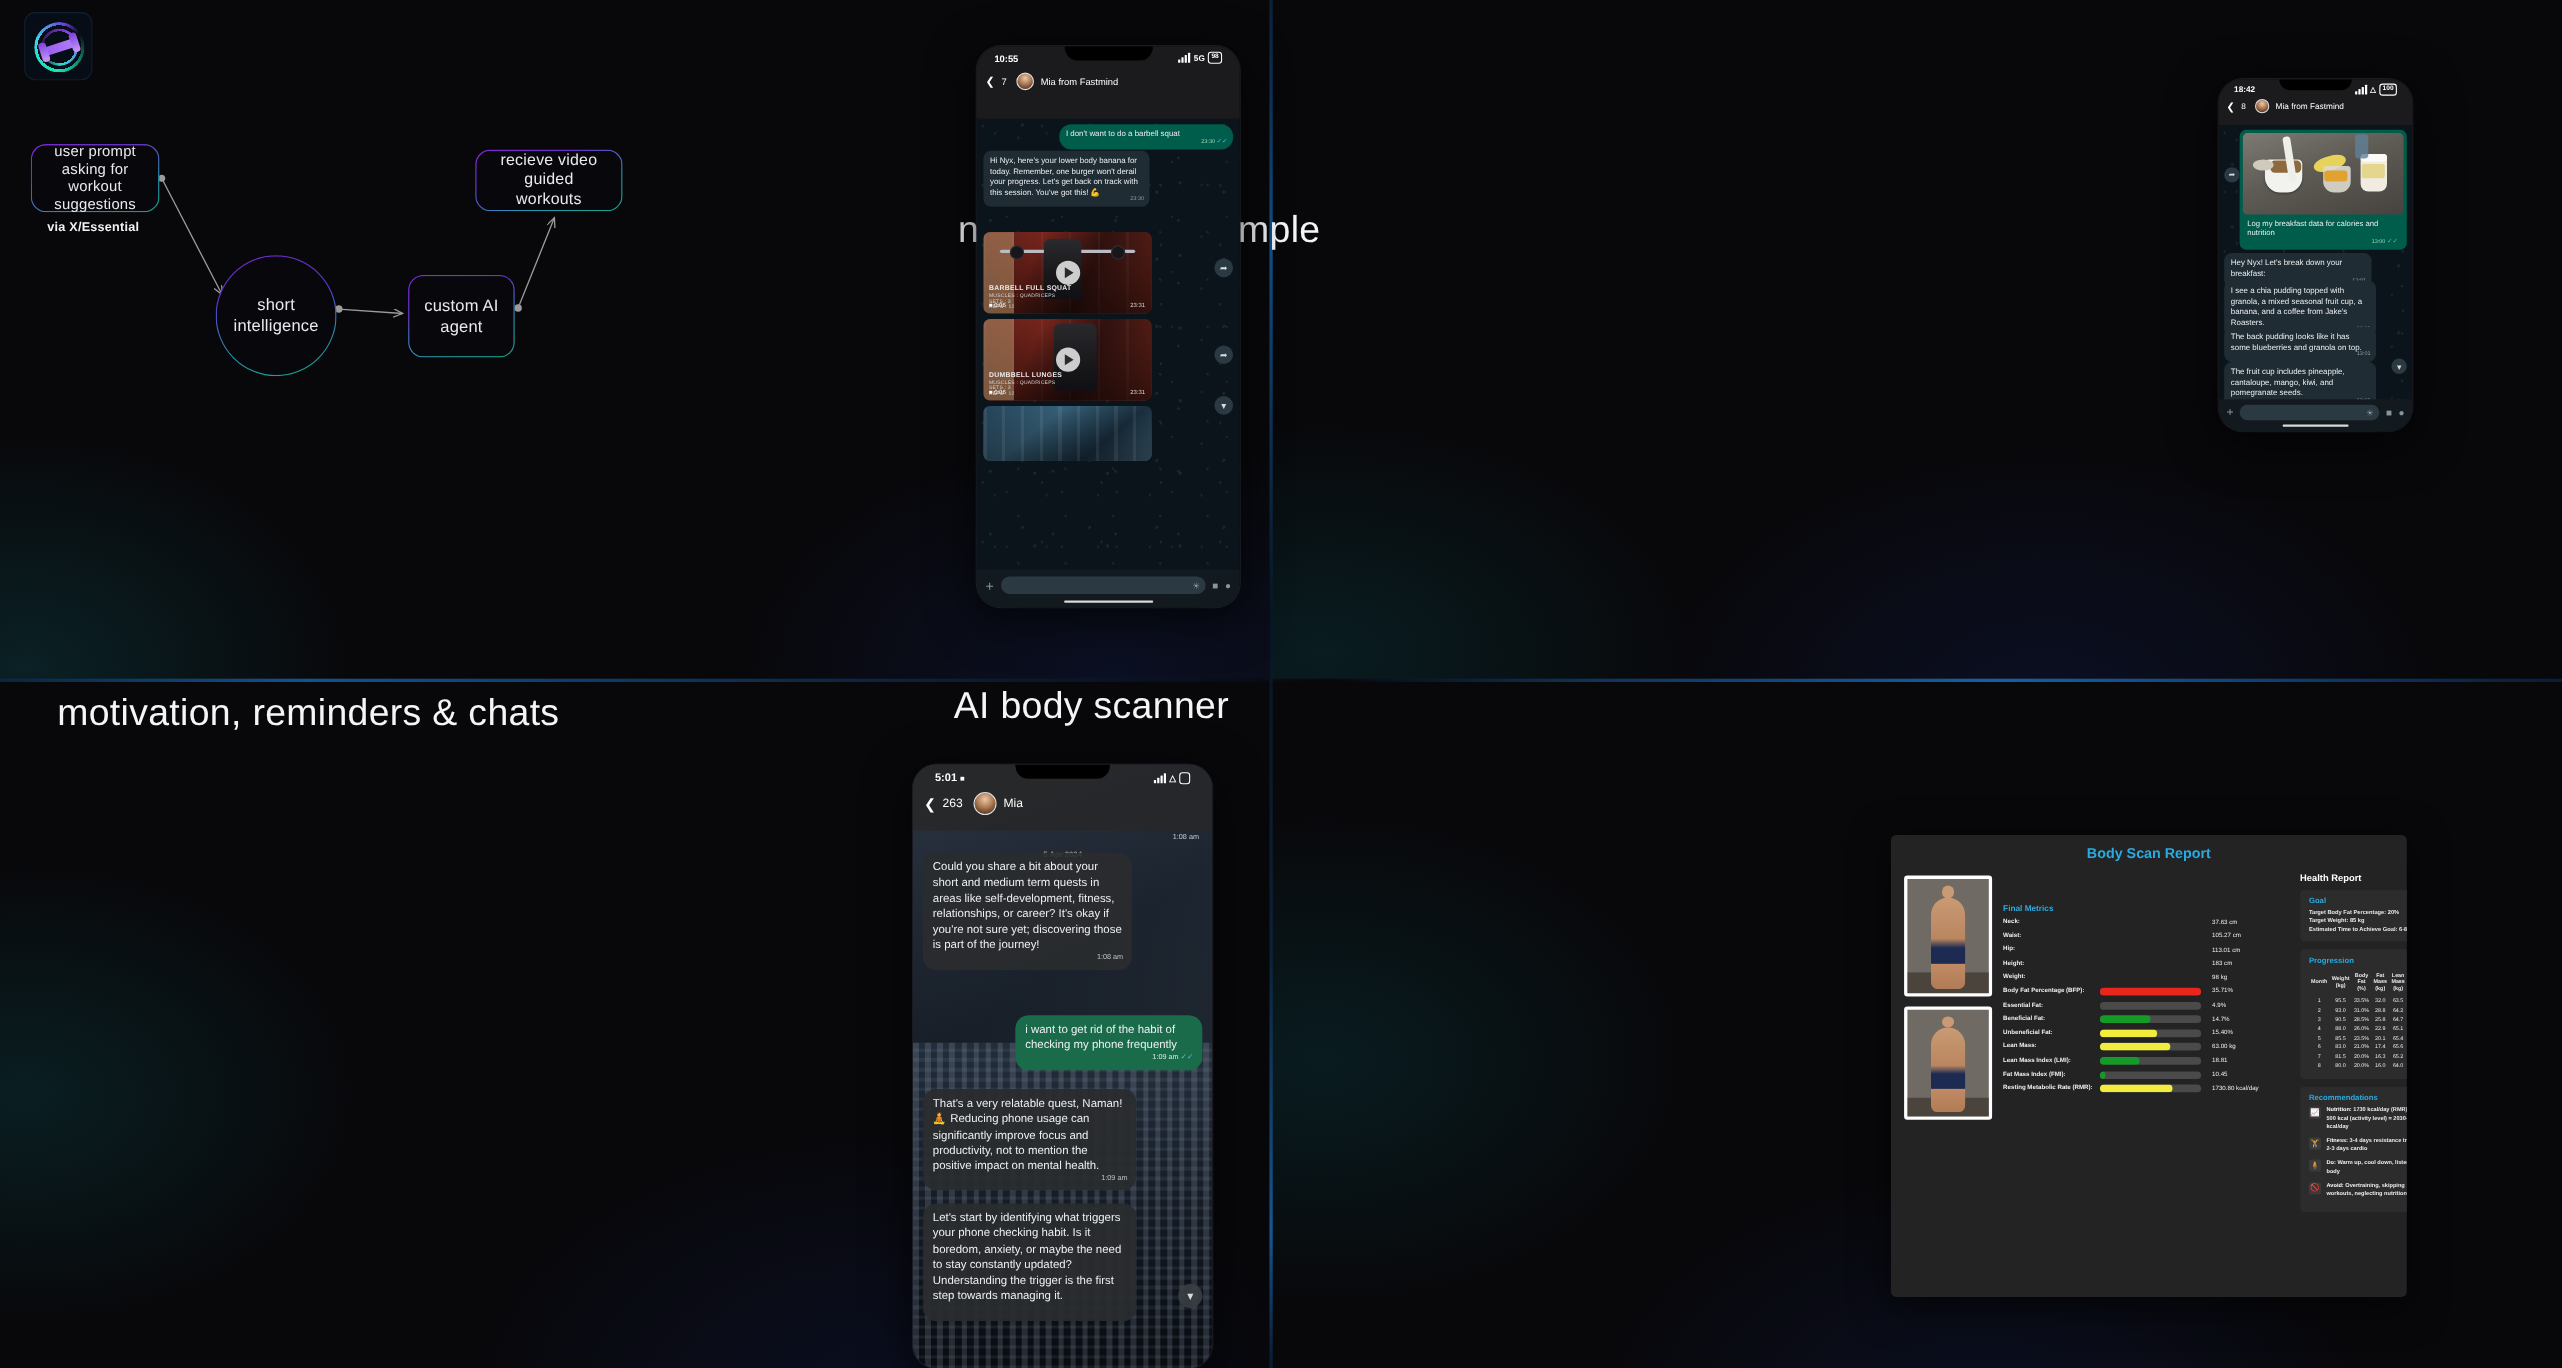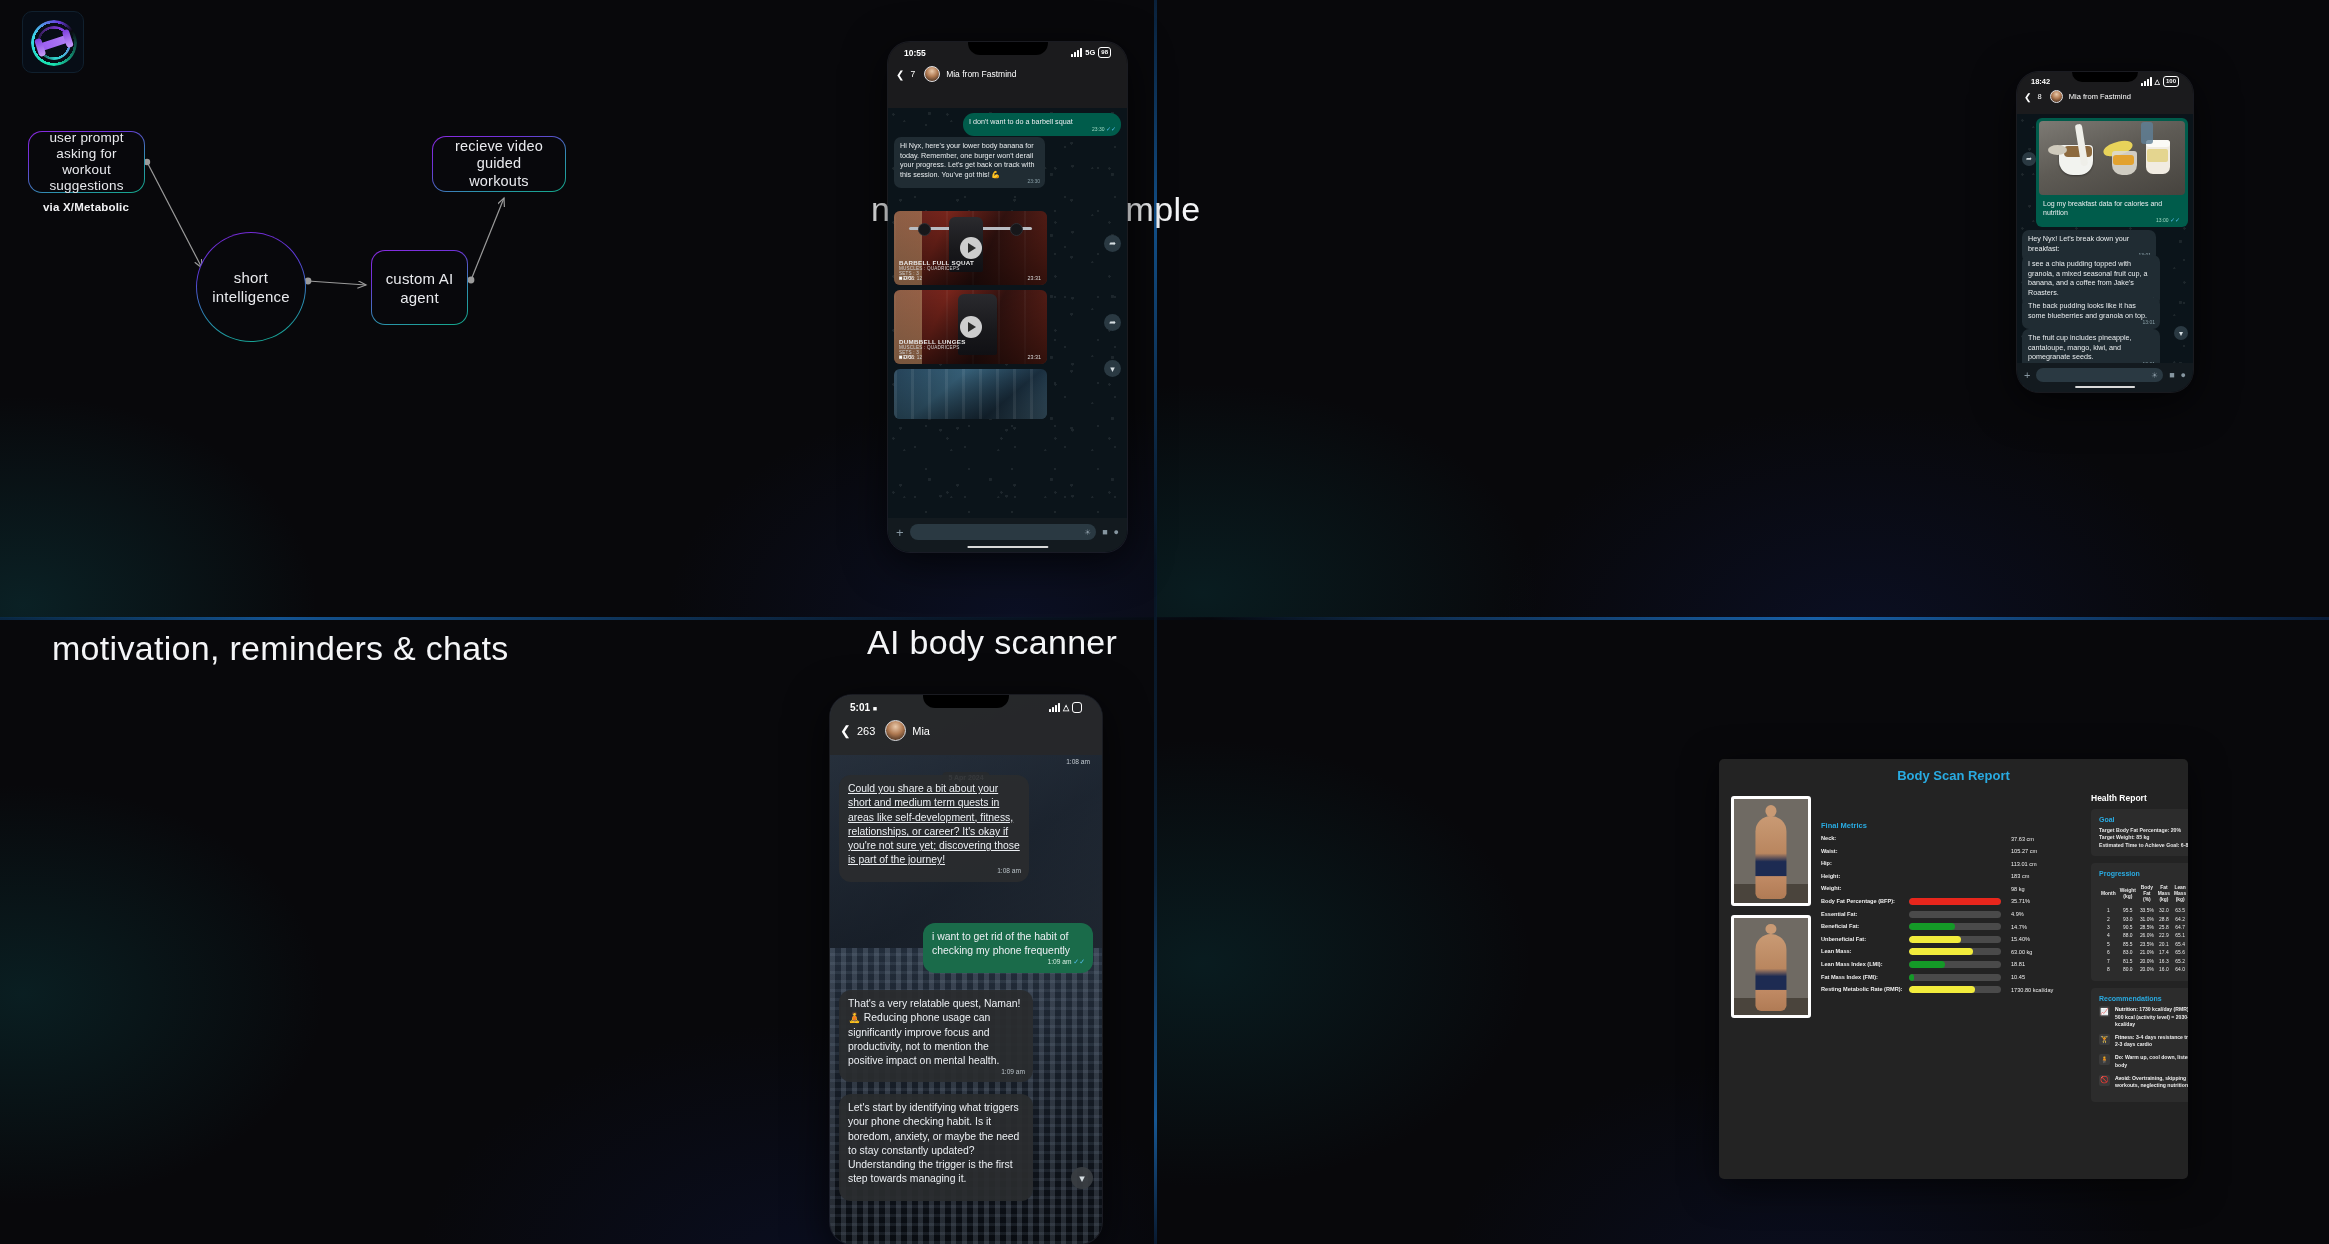--- a/index.html
+++ b/index.html
@@ -246,21 +246,21 @@
       <circle cx="147" cy="162" r="3.2" fill="#9b9b9b"></circle>
       <line x1="308" y1="281" x2="366" y2="285" stroke="#9b9b9b" stroke-width="1.2" marker-end="url(#ar)"></line>
       <circle cx="308" cy="281" r="3.4" fill="#9b9b9b"></circle>
       <line x1="471" y1="280" x2="504" y2="198" stroke="#9b9b9b" stroke-width="1.2" marker-end="url(#ar)"></line>
       <circle cx="471" cy="280" r="3.4" fill="#9b9b9b"></circle>
     </svg>
 
     <div class="node node-box" id="n-prompt">
       <span>user prompt asking for workout suggestions</span>
     </div>
-    <div class="sublabel">via X/Metabolic</div>
+    <div class="sublabel">via X/Essential</div>
 
     <div class="node node-circle" id="n-circle">
       <span>short intelligence</span>
     </div>
 
     <div class="node node-box" id="n-agent">
       <span>custom AI agent</span>
     </div>
 
     <div class="node node-box" id="n-video">
@@ -474,21 +474,21 @@
       <span>263</span>
       <span class="avatar" style="width:21px;height:21px;margin-left:4px;"></span>
       <span style="font-weight:normal;">Mia</span>
     </div>
 
     <div style="position:absolute;right:12px;top:63px;font-size:6.6px;color:#c3cbd1;">1:08 am</div>
     <div style="position:absolute;left:50%;transform:translateX(-50%);top:71px;">
       <span class="datechip">5 Apr 2024</span>
     </div>
 
-    <div class="im-b in" style="position:absolute;left:9px;top:80px;width:190px;text-decoration:underline;">
+    <div class="im-b in" style="position:absolute;left:9px;top:80px;width:190px;">
       <span>Could you share a bit about your short and medium term quests in areas like self-development, fitness, relationships, or career? It's okay if you're not sure yet; discovering those is part of the journey!</span>
       <span class="im-t">1:08 am</span>
     </div>
 
     <div class="im-b out" style="position:absolute;right:9px;top:228px;width:170px;">
       <span>i want to get rid of the habit of checking my phone frequently</span>
       <span class="im-t" style="color:#d5ece0;"><span>1:09 am</span> <span class="tick" style="font-size:7px;">✓✓</span></span>
     </div>
 
     <div class="im-b in" style="position:absolute;left:9px;top:399px;width:194px;">

